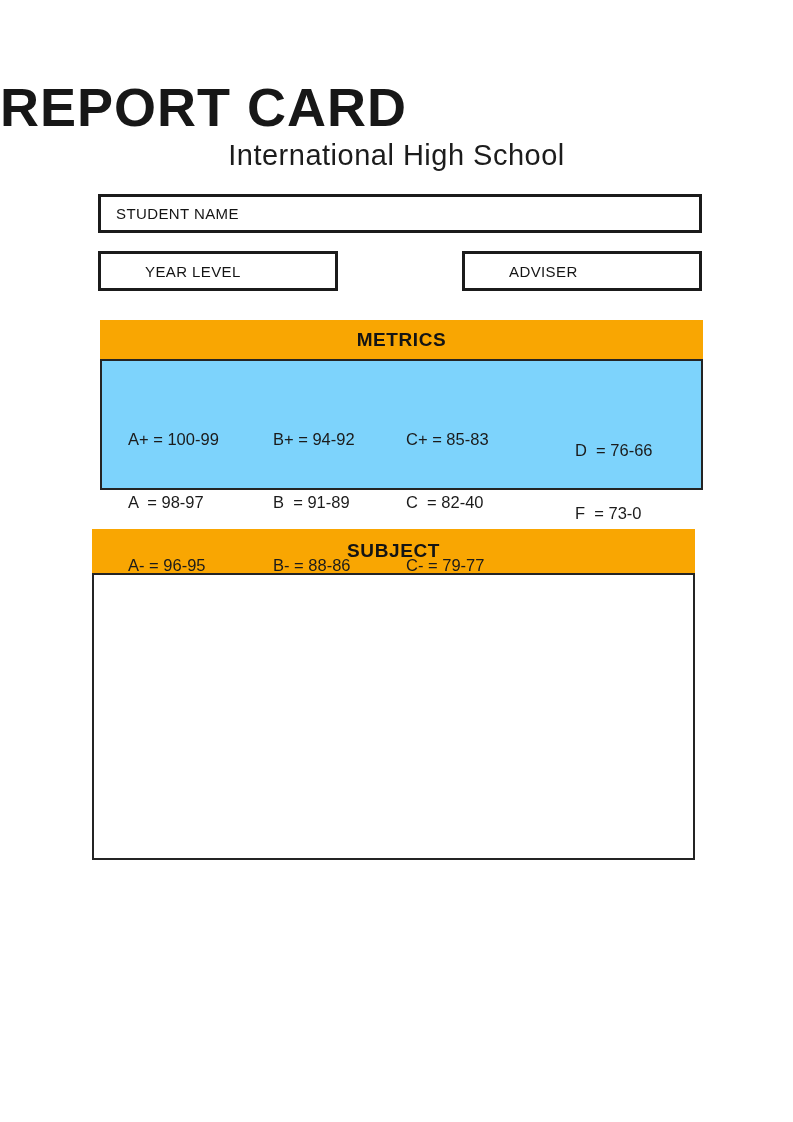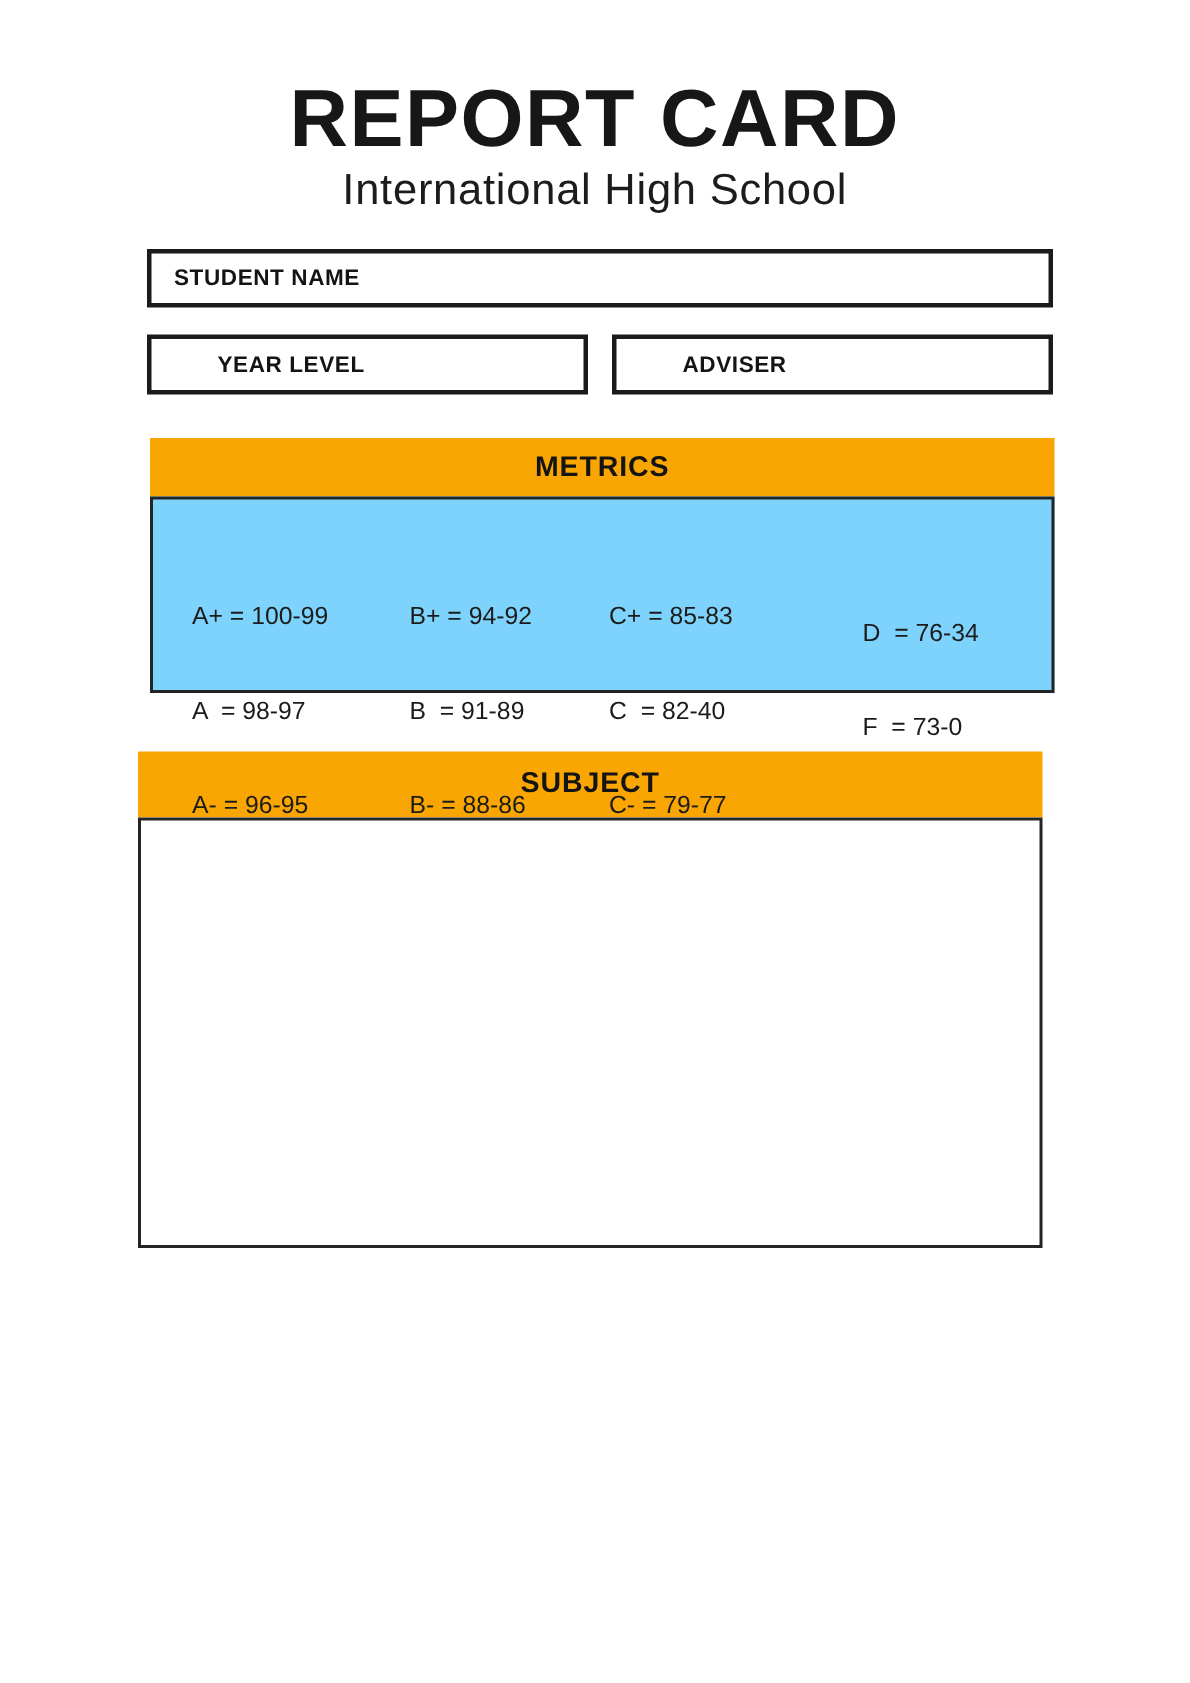--- a/index.html
+++ b/index.html
@@ -8,22 +8,22 @@
     width: 793px;
     height: 1122px;
     font-family: "Liberation Sans", sans-serif;
     color: #111111;
     overflow: hidden;
     position: relative;
   }
   .page { width: 793px; height: 1122px; background: #ffffff; }
 
   .title {
-    margin-top: 48px;
-    text-align: center;
+    margin-top: 76px;
+    text-align: left;
     font-size: 54px;
     line-height: 1.15;
     font-weight: 800;
     letter-spacing: 1px;
     color: #171717;
   }
   .subtitle {
     text-align: center;
     font-size: 29px;
     font-weight: 400;
@@ -34,36 +34,36 @@
 
   .field-box {
     border: 3px solid #1b1b1b;
     background: #ffffff;
     display: flex;
     align-items: center;
     padding-left: 15px;
   }
   .field-label {
     font-size: 15px;
-    font-weight: bold;
+    font-weight: normal;
     letter-spacing: 0.4px;
     color: #141414;
   }
   .student-box {
     margin: 22px 0 0 98px;
     width: 604px;
     height: 39px;
   }
   .fields-row {
     margin: 18px 0 0 98px;
     width: 604px;
     display: flex;
     justify-content: space-between;
   }
-  .half-box { width: 294px; height: 40px; padding-left: 44px; }
+  .half-box { width: 240px; height: 40px; padding-left: 44px; }
 
   .section-header {
     background: #F9A602;
     display: flex;
     align-items: center;
     justify-content: center;
     font-weight: 800;
     font-size: 19px;
     letter-spacing: 0.6px;
     color: #141414;
@@ -134,21 +134,21 @@
         <div>B+ = 94-92</div>
         <div>B  = 91-89</div>
         <div>B- = 88-86</div>
       </div>
       <div class="metric-col c3">
         <div>C+ = 85-83</div>
         <div>C  = 82-40</div>
         <div>C- = 79-77</div>
       </div>
       <div class="metric-col c4">
-        <div>D  = 76-34</div>
+        <div>D  = 76-66</div>
         <div>F  = 73-0</div>
       </div>
     </div>
   </div>
 
   <div class="big-section subject-section">
     <div class="section-header">SUBJECT</div>
     <div class="section-body subject-body"></div>
   </div>
 

